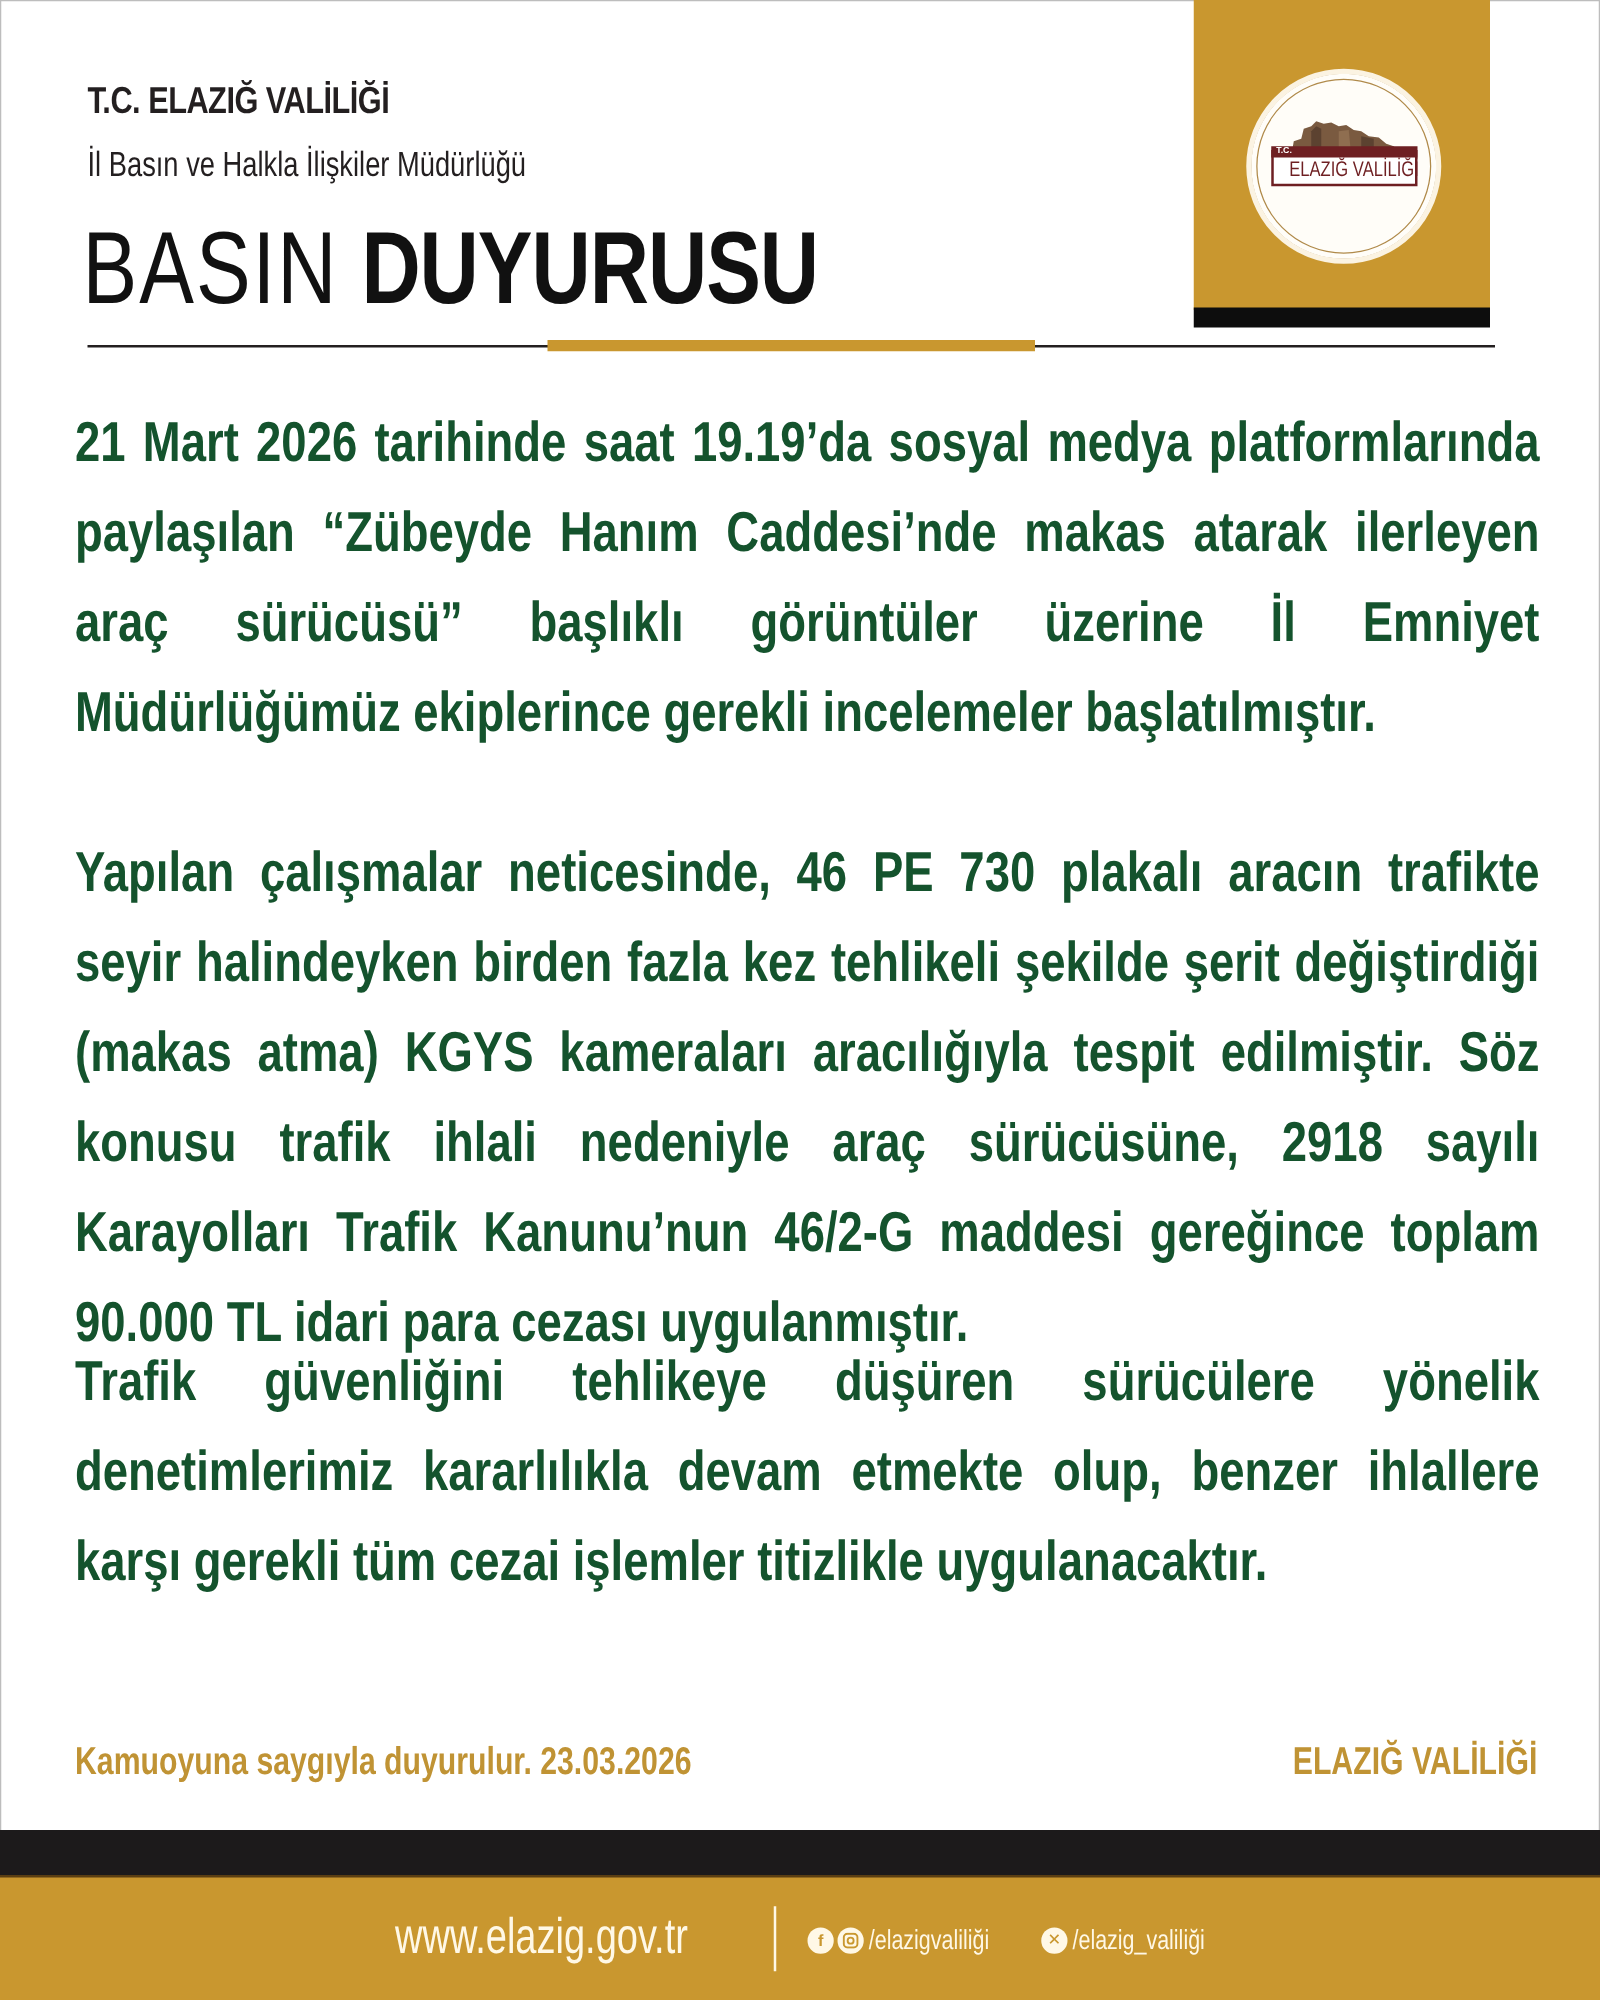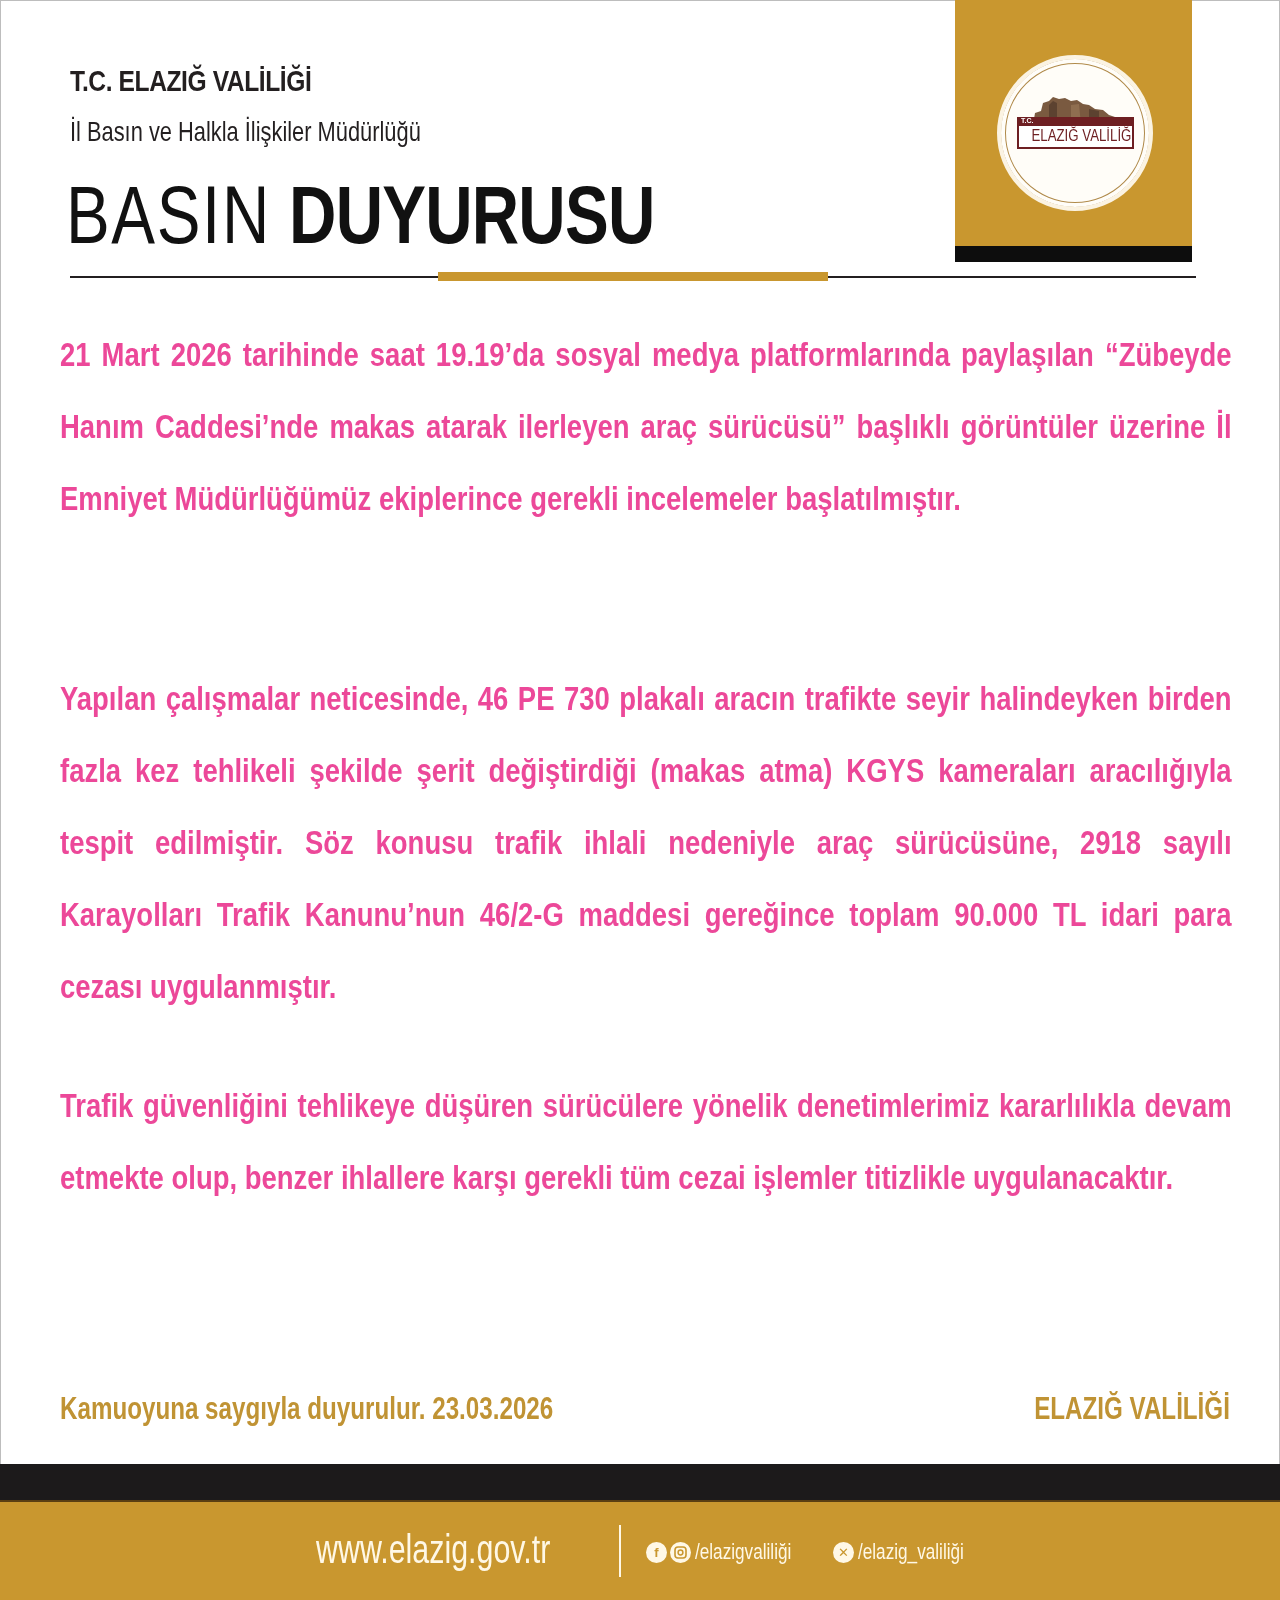--- a/index.html
+++ b/index.html
@@ -121,23 +121,23 @@
       transform: scaleX(0.78);
       transform-origin: center top;
       white-space: nowrap;
       line-height: 20px;
     }
     
     .body-text {
       position: absolute;
       left: 60px;
       width: 1172px;
-      font-size: 34px;
-      font-weight: bold;
-      color: #ec4899;
+      font-size: 45px;
+      font-weight: bold;
+      color: #14532d;
       line-height: 72px;
       text-align: justify;
       text-align-last: left;
     }
     .body-text .inner {
       display: block;
       width: 1450px;
       transform: scaleX(0.808);
       transform-origin: left top;
       text-align: justify;

